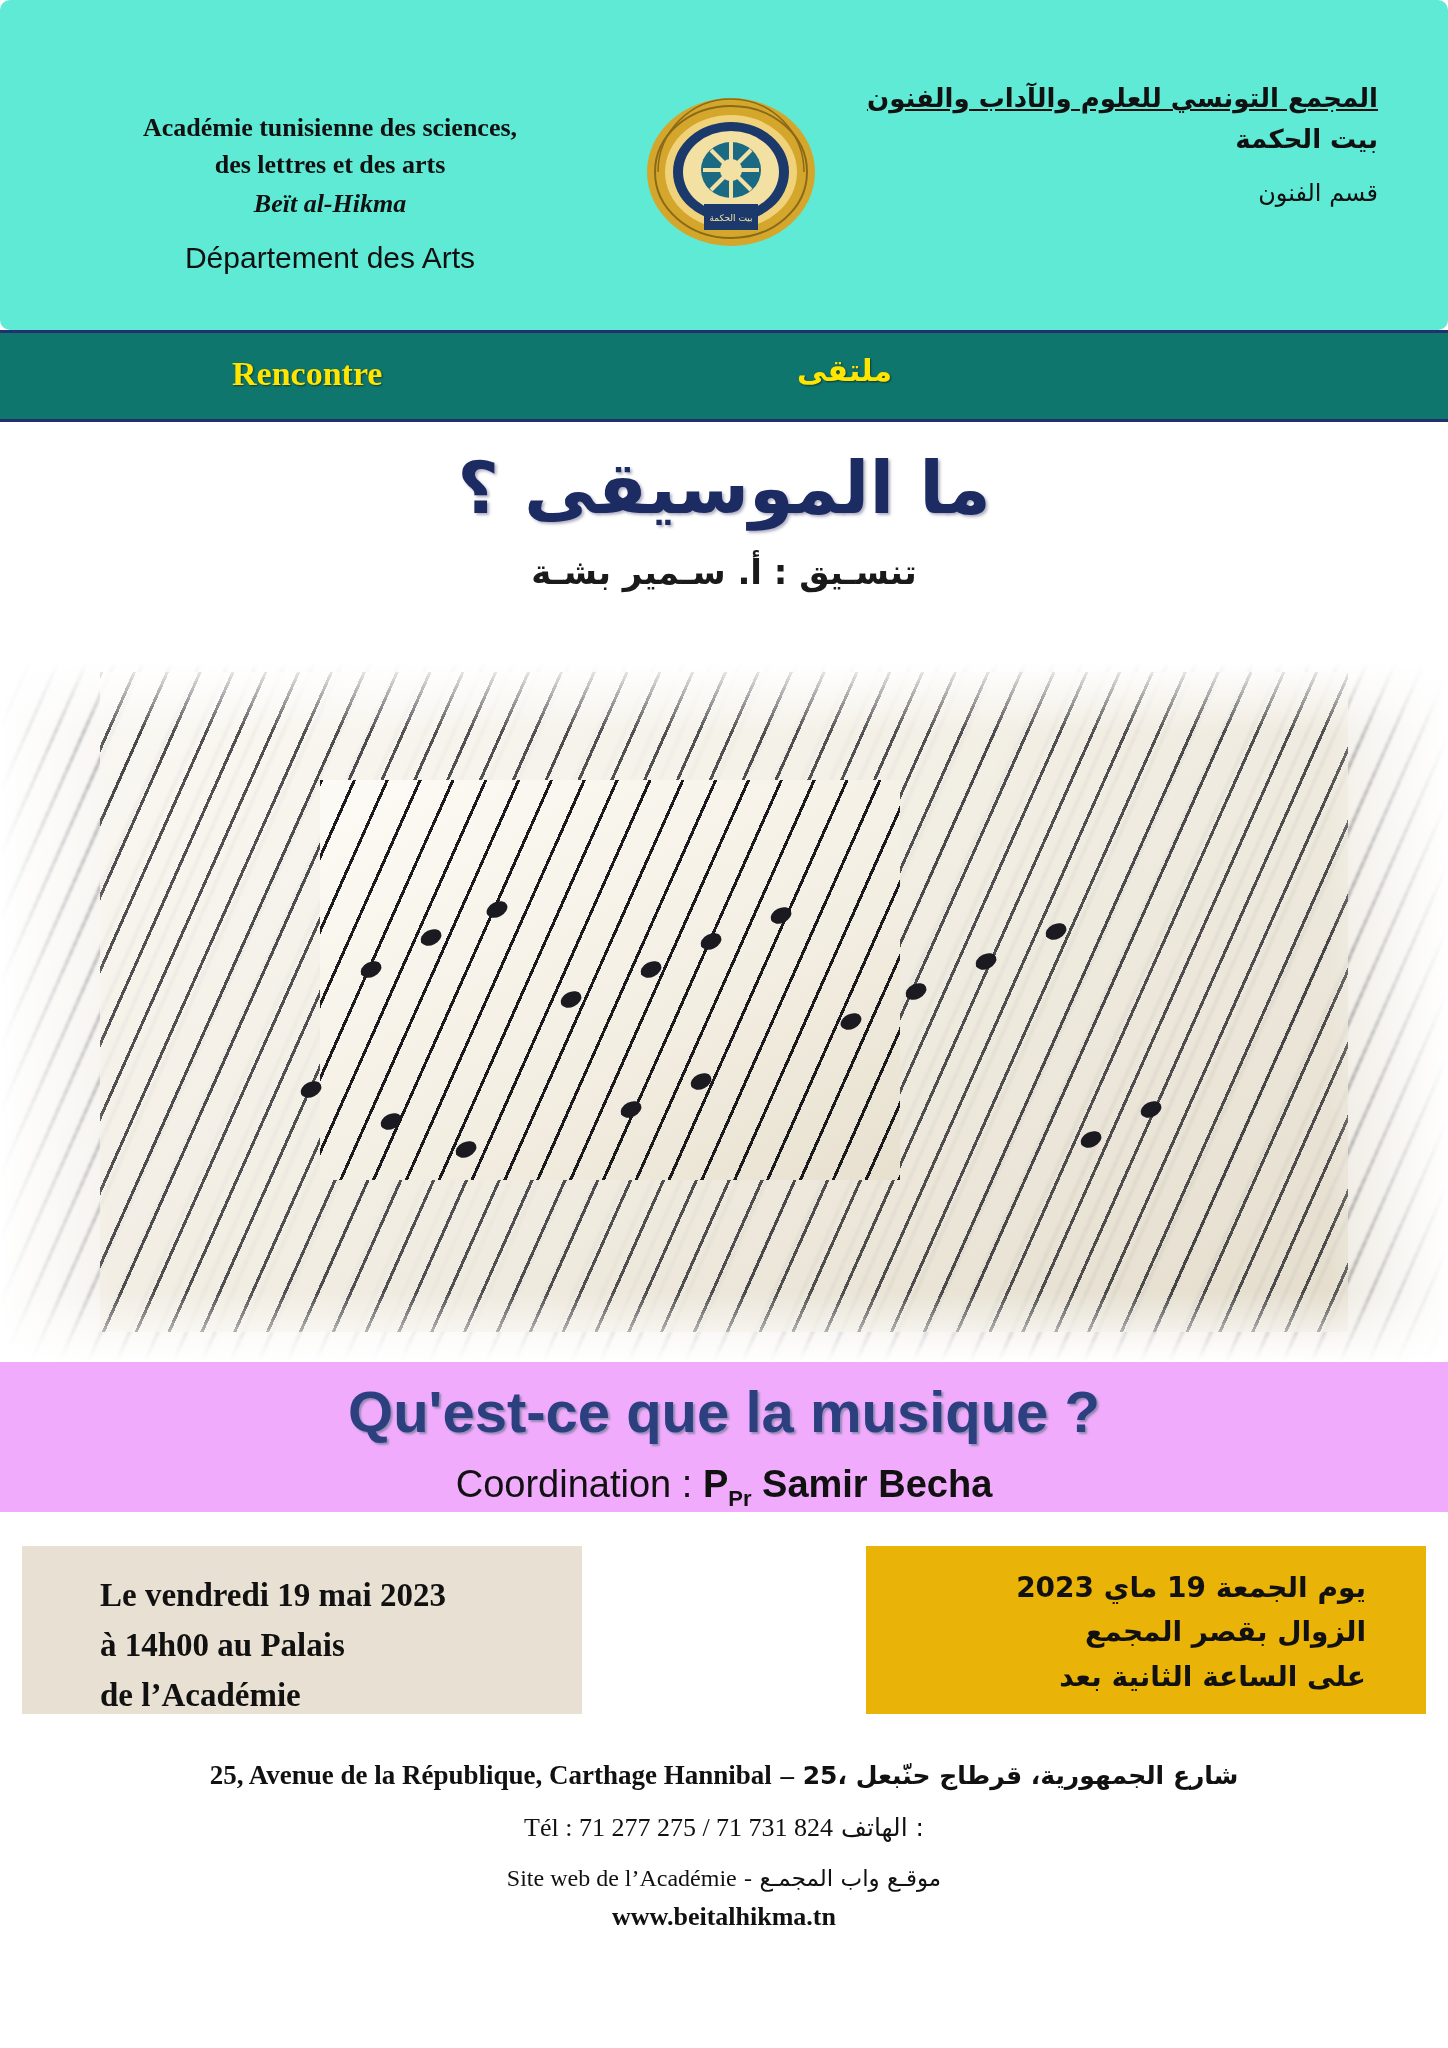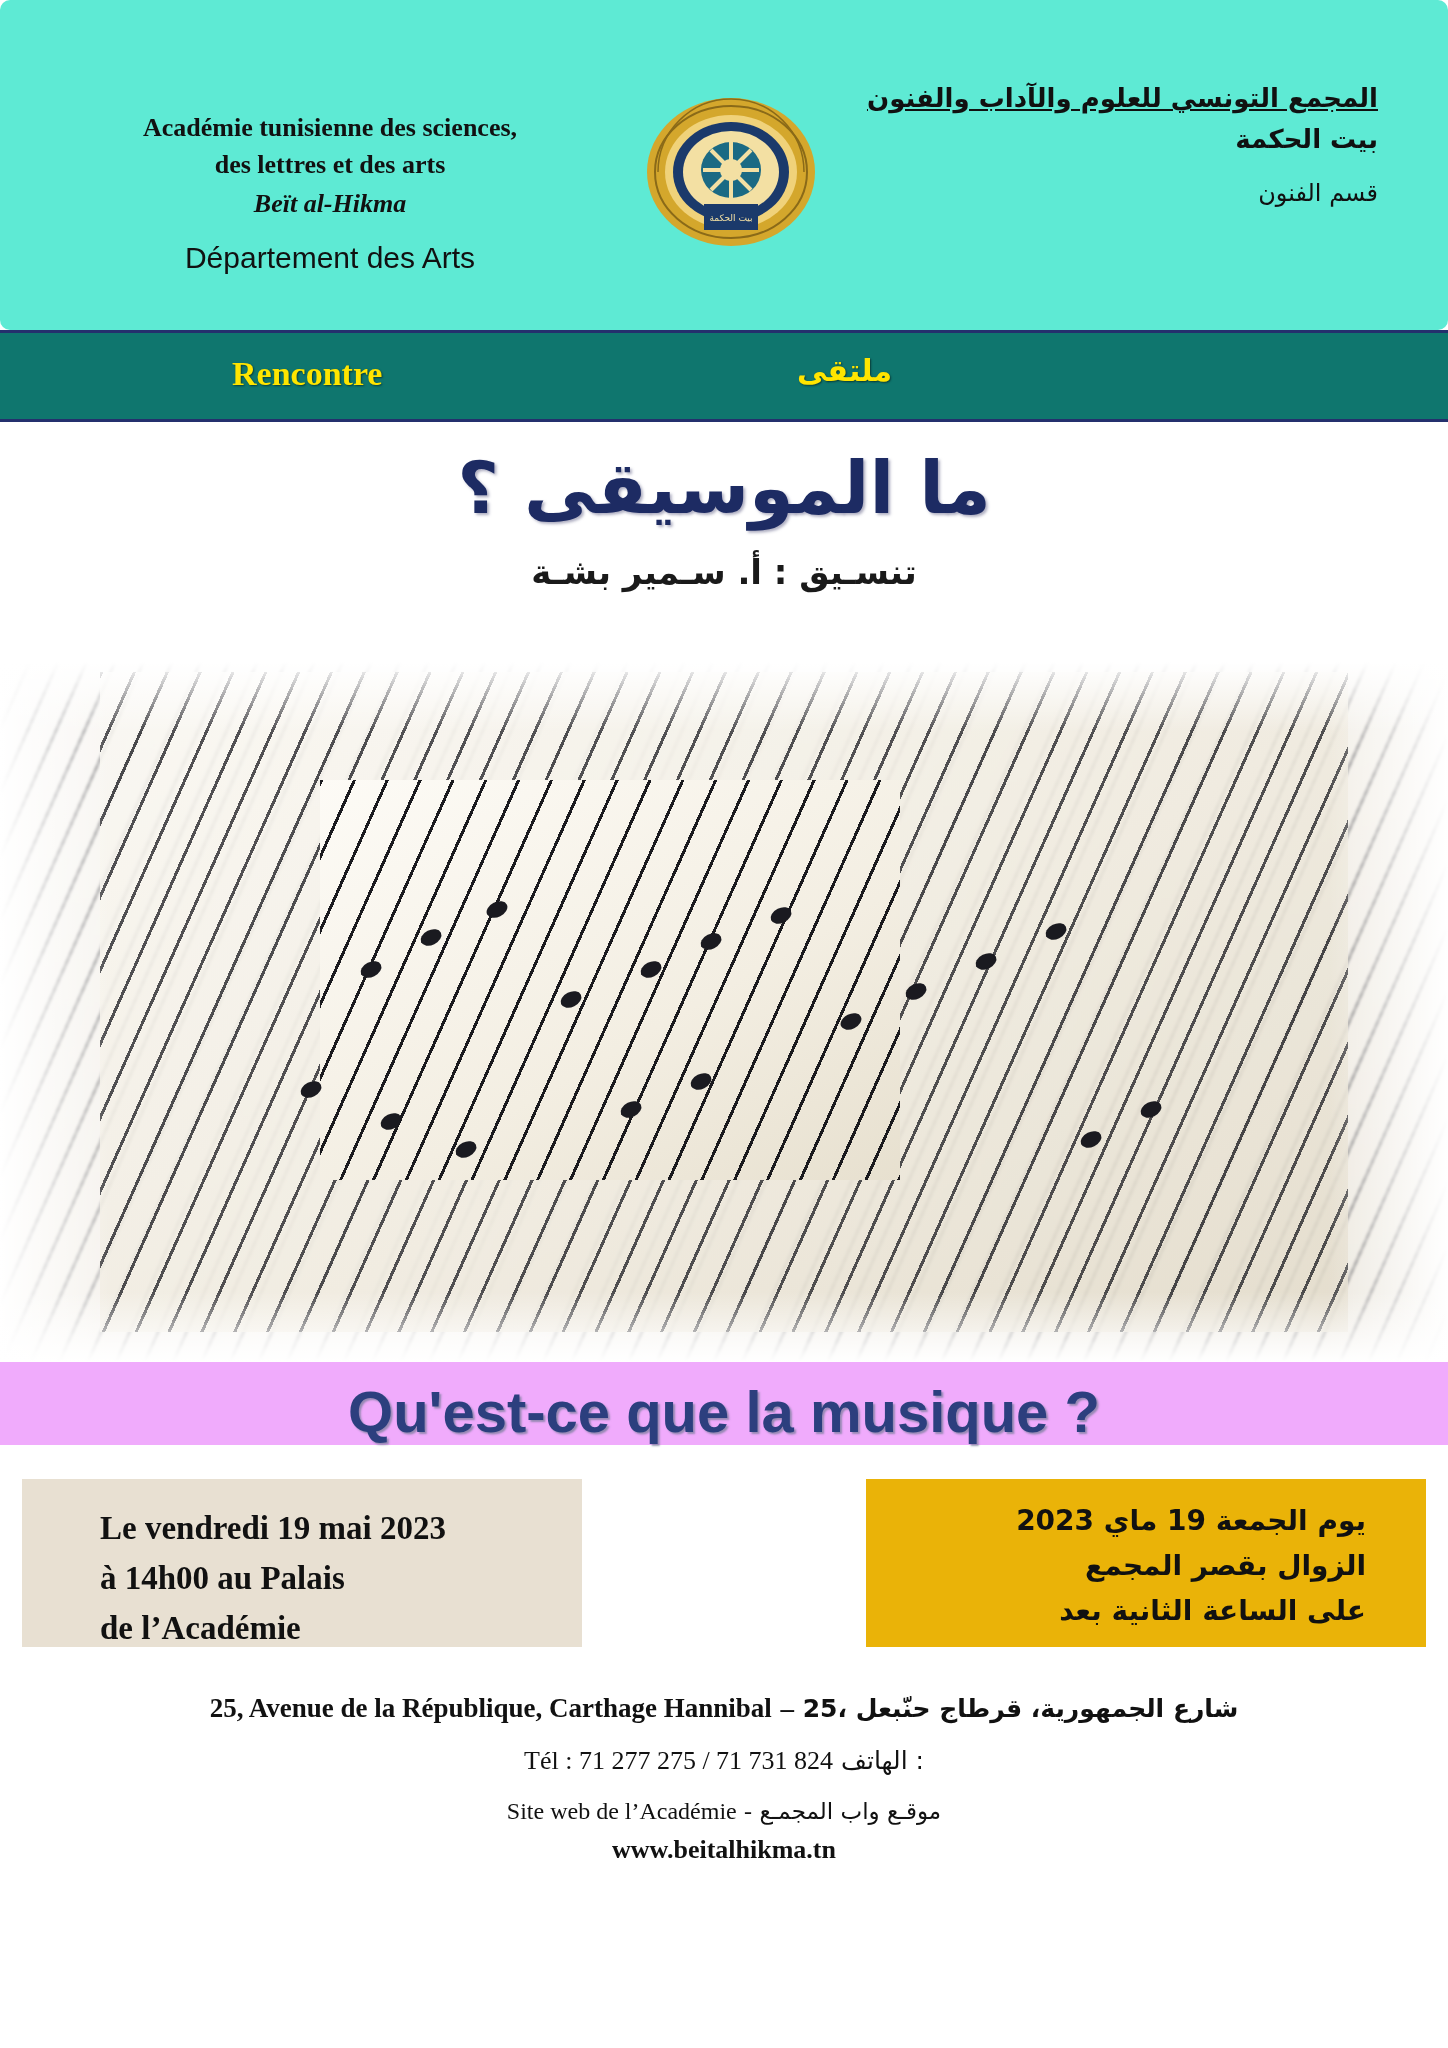--- a/index.html
+++ b/index.html
@@ -405,20 +405,23 @@
     <div class="nh" style="left:1140px;top:440px"></div>
   </div>
   <div class="sheet-blur-left"></div>
   <div class="sheet-blur-right"></div>
   <div class="sheet-blur-top"></div>
   <div class="sheet-blur-bottom"></div>
 </div>
 
 <div class="fr-title-wrap">
   <div class="fr-title">Qu'est-ce que la musique ?</div>
+  <div class="fr-coord">
+    <span>Coordination : </span><span class="pr">P<sub>Pr</sub></span> <span class="name">Samir  Becha</span>
+  </div>
 </div>
 
 <div class="dates">
   <div class="date-fr">
     <div>Le vendredi 19 mai 2023</div>
     <div>à 14h00 au Palais</div>
     <div>de l’Académie</div>
   </div>
   <div class="date-ar">
     <div>يوم الجمعة 19 ماي 2023</div>

